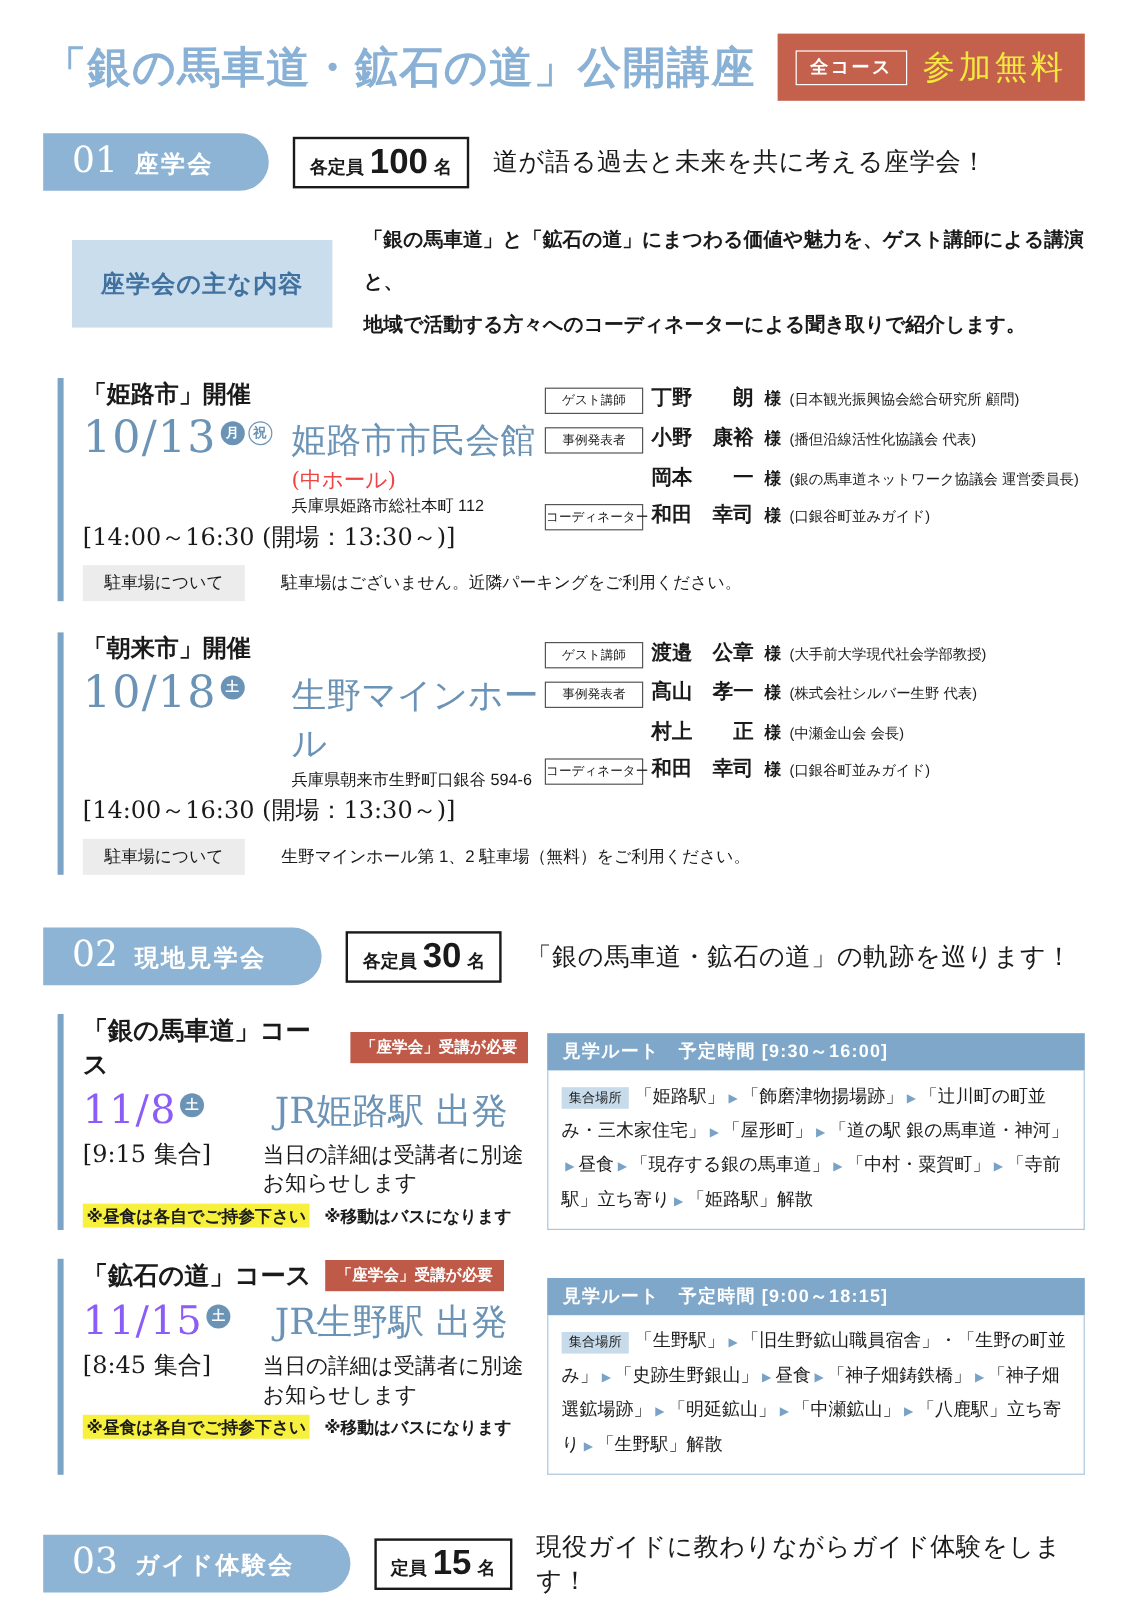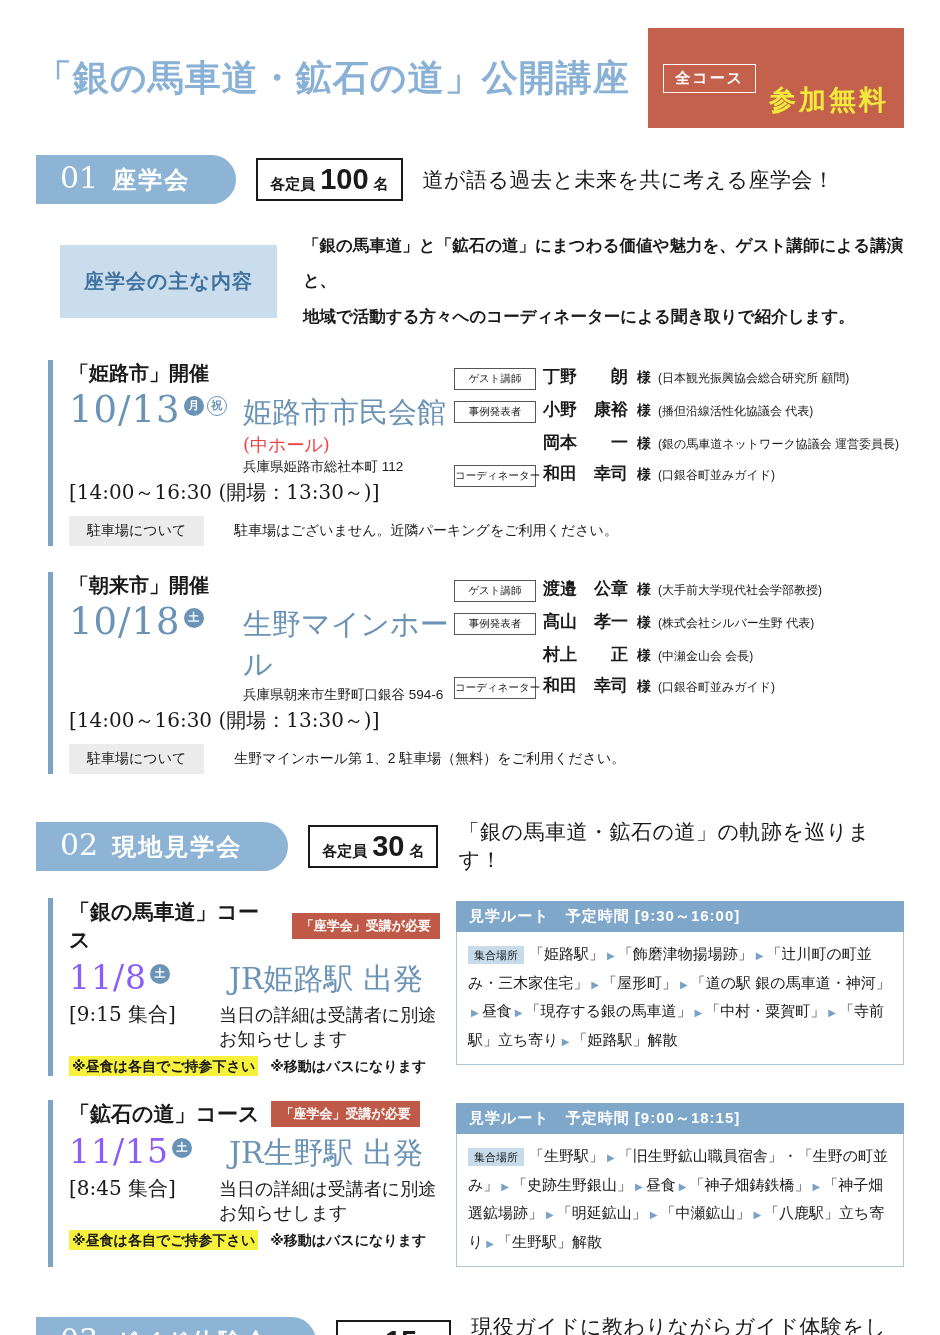--- a/index.html
+++ b/index.html
@@ -8,28 +8,28 @@
     width:940px; height:1335px; background:#fff; overflow:hidden;
     display:flex; flex-direction:column;
     font-family:"Liberation Sans","DejaVu Sans",sans-serif; color:#1a1a1a;
   }
 
   
   .header { display:flex; justify-content:space-between; align-items:center; padding:28px 36px 0 36px; }
   .title { margin:0; font-size:36px; font-weight:bold; color:#89b0d5; letter-spacing:1px; }
   .free-badge { background:#c4614d; display:flex; align-items:center; gap:13px; padding:10px 15px; }
   .course-label { color:#fff; border:1px solid #fff; font-size:15px; font-weight:bold; padding:4px 11px; letter-spacing:2px; }
-  .free-text { color:#f3e93d; font-size:27px; font-weight:bold; letter-spacing:3px;margin-top:44px; }
+  .free-text { color:#f3e93d; font-size:27px; font-weight:normal; letter-spacing:3px; }
 
   
   .section-head { display:flex; align-items:center; gap:20px; margin:27px 36px 0 36px; }
   .band { background:#8db4d4; color:#fff; border-radius:0 27px 27px 0; padding:5px 46px 8px 24px;
           display:flex; align-items:baseline; gap:14px; flex:none; }
   .band-no { font-family:"DejaVu Serif","Liberation Serif",serif; font-size:30px; }
-  .band-name { font-size:24px; font-weight:bold; letter-spacing:2px; }
+  .band-name { font-size:20px; font-weight:bold; letter-spacing:2px; }
   .cap-box { border:2px solid #1a1a1a; padding:3px 12px; display:flex; align-items:baseline; gap:5px; flex:none; }
   .cap-label { font-size:15px; font-weight:bold; }
   .cap-value { font-size:29px; font-weight:bold; }
   .cap-unit { font-size:15px; font-weight:bold; }
   .catch { font-family:"DejaVu Serif","Liberation Serif",serif; font-size:21px; letter-spacing:0.5px; }
 
   
   .about-row { display:flex; gap:26px; margin:24px 36px 0 60px; align-items:center; }
   .about-label { background:#cadded; color:#41719f; font-size:20px; font-weight:bold;
                  padding:23px 24px; letter-spacing:1px; flex:none; }
@@ -75,21 +75,21 @@
   .req-badge { background:#bf5a48; color:#fff; font-size:13px; font-weight:bold; padding:4px 9px; flex:none; }
   .course-dateline { display:flex; align-items:baseline; margin-top:4px; }
   .course-date { font-family:"DejaVu Serif","Liberation Serif",serif; font-size:33px; color:#8b5cf6; letter-spacing:1px; }
   .course-start { font-family:"DejaVu Serif","Liberation Serif",serif; font-size:30px; color:#6b93b6; margin-left:10px; }
   .course-meetline { display:flex; align-items:baseline; margin-top:1px; }
   .course-meet { font-family:"DejaVu Serif","Liberation Serif",serif; font-size:20px; min-width:150px; }
   .meet-note { font-size:18px; }
   .course-notes { margin-top:7px; font-size:14px; font-weight:bold; }
   .note-hl { background:#f7f13d; padding:2px 3px; }
   .note-plain { margin-left:8px; }
-  .route-box { flex:1; margin-top:3px; }
+  .route-box { flex:1; margin-top:16px; }
   .route-head { background:#7ea7ca; color:#fff; font-size:15px; font-weight:bold; padding:6px 13px; letter-spacing:1px; }
   .route-body { border:1px solid #abc7de; border-top:none; padding:8px 11px 10px; font-size:15px; line-height:1.9; }
   .meet-chip { background:#c7dbeb; font-size:11px; padding:3px 6px; margin-right:5px; }
   .arw { color:#7aa2c6; font-size:10px; margin:0 3px; }
 </style>
 </head>
 <body>
 
 <div class="page">
 

